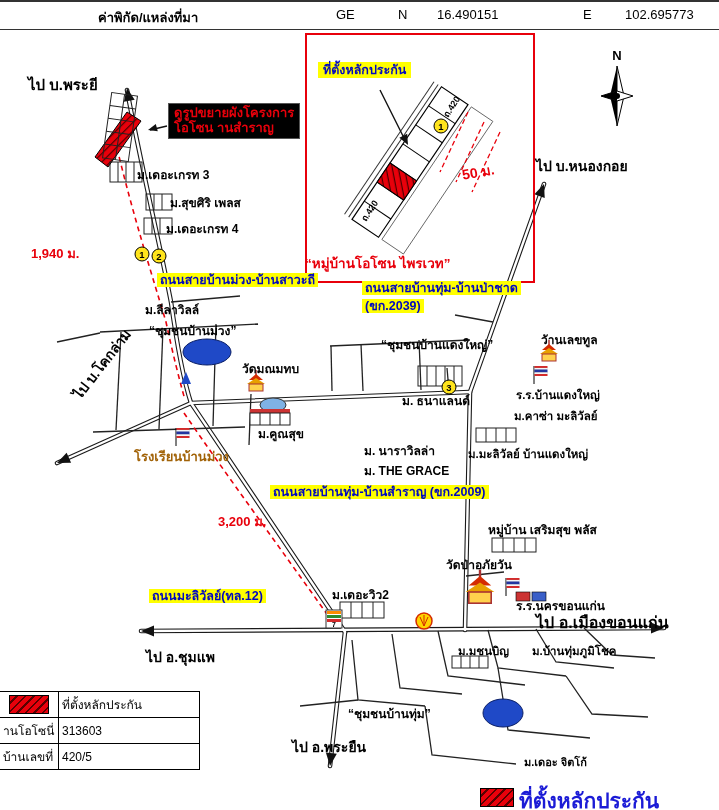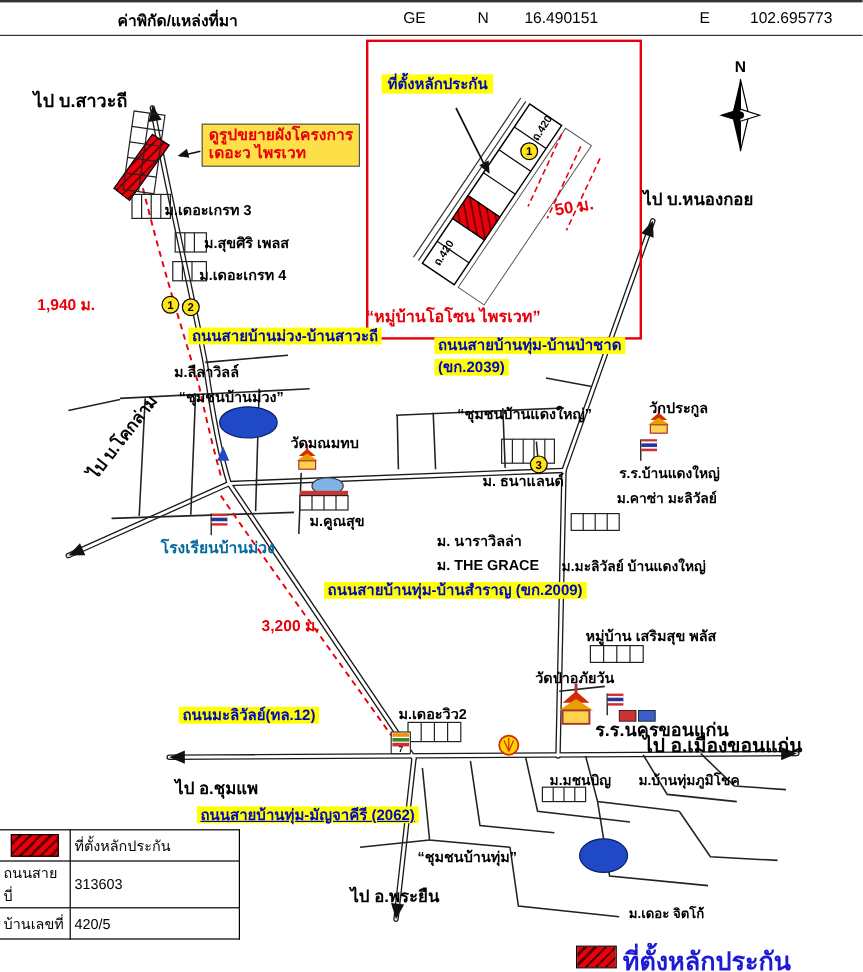--- a/index.html
+++ b/index.html
@@ -2,21 +2,21 @@
 <html><head>
 <meta charset="utf-8">
 <style>
   html,body{margin:0;padding:0;background:#fff;}
   #stage{position:relative;width:719px;height:810px;background:#fff;overflow:hidden;
          font-family:"Liberation Sans","DejaVu Sans",sans-serif;}
   svg{position:absolute;left:0;top:0;z-index:1;}
   .lbl{position:absolute;z-index:3;white-space:nowrap;font-weight:bold;font-size:12px;color:#000;line-height:1.15;}
   .rl{background:#ffff00;color:#0008c0;padding:0 3px;font-size:12.5px;}
   .red{color:#e8000b;}
-  .navy{color:#0369a1;}
+  .navy{color:#a16207;}
   .dir{font-size:14px;}
   .underl{text-decoration:underline;}
   #header{position:absolute;left:0;top:0;width:719px;height:27px;border-top:2px solid #333;
           border-bottom:1px solid #333;z-index:4;background:#fff;font-size:13px;}
   #header span{position:absolute;top:5px;}
   #inset-box{position:absolute;left:305px;top:33px;width:226px;height:246px;border:2px solid #e8000b;
              z-index:2;pointer-events:none;}
   #legend{position:absolute;left:-1px;top:691px;z-index:4;border-collapse:collapse;font-size:12px;background:#fff;}
   #legend td{border:1px solid #000;height:25px;padding:0 3px;}
   .hatch{background:repeating-linear-gradient(135deg,#e8000b 0 4px,#5a0000 4px 6px);border:1px solid #000;}
@@ -298,77 +298,76 @@
       <circle r="3" fill="#000"></circle>
       <text x="0" y="-36" text-anchor="middle" font-size="13" font-weight="bold">N</text>
     </g>
   </svg>
 
   <div id="inset-box"></div>
   <div class="lbl" style="left:318px;top:62px;background:#ffff00;color:#0008c0;font-size:12.5px;padding:1px 5px">ที่ตั้งหลักประกัน</div>
   <div class="lbl red" style="left:462px;top:164px;font-size:14px;transform:rotate(-10deg)">50 ม.</div>
   <div class="lbl red" style="left:305px;top:256px;width:226px;text-align:left;font-size:13.5px">“หมู่บ้านโอโซน ไพรเวท”</div>
 
-  <div class="lbl" style="left:168px;top:103px;background:#fde047;border:1px solid #555;padding:2px 5px">
+  <div class="lbl" style="left:168px;top:103px;background:#000000;border:1px solid #555;padding:2px 5px">
     <div class="red" style="font-size:13px">ดูรูปขยายผังโครงการ</div>
-    <div class="red" style="font-size:13px">เดอะว ไพรเวท</div>
+    <div class="red" style="font-size:13px">โอโซน านสำราญ</div>
   </div>
 
-  <div class="lbl dir" style="left:28px;top:76px;font-size:15px">ไป บ.สาวะถี</div>
+  <div class="lbl dir" style="left:28px;top:76px;font-size:15px">ไป บ.พระยี</div>
   <div class="lbl dir" style="left:536px;top:158px">ไป บ.หนองกอย</div>
   <div class="lbl dir" style="left:70px;top:392px;transform:rotate(-52deg);transform-origin:left top">ไป บ.โคกล่าม</div>
   <div class="lbl dir" style="left:146px;top:649px">ไป อ.ชุมแพ</div>
   <div class="lbl" style="left:536px;top:614px;font-size:16px">ไป อ.เมืองขอนแก่น</div>
   <div class="lbl dir" style="left:292px;top:739px">ไป อ.พระยืน</div>
 
   <div class="lbl rl" style="left:157px;top:273px">ถนนสายบ้านม่วง-บ้านสาวะถี</div>
   <div class="lbl rl" style="left:362px;top:281px">ถนนสายบ้านทุ่ม-บ้านป่าชาด</div>
   <div class="lbl rl" style="left:362px;top:299px">(ขก.2039)</div>
   <div class="lbl rl" style="left:270px;top:485px">ถนนสายบ้านทุ่ม-บ้านสำราญ (ขก.2009)</div>
   <div class="lbl rl" style="left:149px;top:589px">ถนนมะลิวัลย์(ทล.12)</div>
-  <div class="lbl rl underl" style="left:164px;top:672px">ถนนสายบ้านทุ่ม-มัญจาคีรี (2062)</div>
 
   <div class="lbl red" style="left:31px;top:247px;font-size:13px">1,940 ม.</div>
   <div class="lbl red" style="left:218px;top:515px;font-size:13px">3,200 ม.</div>
 
   <div class="lbl" style="left:137px;top:169px">ม.เดอะเกรท 3</div>
   <div class="lbl" style="left:170px;top:197px">ม.สุขศิริ เพลส</div>
   <div class="lbl" style="left:166px;top:223px">ม.เดอะเกรท 4</div>
   <div class="lbl" style="left:145px;top:304px">ม.ลีลาวิลล์</div>
   <div class="lbl" style="left:149px;top:325px">“ชุมชนบ้านม่วง”</div>
   <div class="lbl" style="left:242px;top:363px">วัดมณมทบ</div>
   <div class="lbl" style="left:258px;top:428px">ม.คูณสุข</div>
   <div class="lbl navy" style="left:134px;top:450px;font-size:13px">โรงเรียนบ้านม่วง</div>
   <div class="lbl" style="left:381px;top:339px">“ชุมชนบ้านแดงใหญ่”</div>
-  <div class="lbl" style="left:541px;top:334px">วักประกูล</div>
+  <div class="lbl" style="left:541px;top:334px">วัานเลขทูล</div>
   <div class="lbl" style="left:402px;top:395px">ม. ธนาแลนด์</div>
   <div class="lbl" style="left:516px;top:389px;font-size:11.5px">ร.ร.บ้านแดงใหญ่</div>
   <div class="lbl" style="left:514px;top:410px;font-size:11.5px">ม.คาซ่า มะลิวัลย์</div>
   <div class="lbl" style="left:364px;top:445px">ม. นาราวิลล่า</div>
   <div class="lbl" style="left:364px;top:465px">ม. THE GRACE</div>
-  <div class="lbl" style="left:468px;top:467px;font-size:11.5px">ม.มะลิวัลย์ บ้านแดงใหญ่</div>
+  <div class="lbl" style="left:468px;top:448px;font-size:11.5px">ม.มะลิวัลย์ บ้านแดงใหญ่</div>
   <div class="lbl" style="left:488px;top:524px">หมู่บ้าน เสริมสุข พลัส</div>
   <div class="lbl" style="left:446px;top:559px">วัดป่าอภัยวัน</div>
-  <div class="lbl" style="left:496px;top:600px;font-size:15px">ร.ร.นครขอนแก่น</div>
+  <div class="lbl" style="left:516px;top:600px;font-size:12px">ร.ร.นครขอนแก่น</div>
   <div class="lbl" style="left:332px;top:589px">ม.เดอะวิว2</div>
   <div class="lbl" style="left:458px;top:645px;font-size:11.5px">ม.มชนบิญ</div>
   <div class="lbl" style="left:532px;top:645px;font-size:11.5px">ม.บ้านทุ่มภูมิโชค</div>
   <div class="lbl" style="left:348px;top:708px">“ชุมชนบ้านทุ่ม”</div>
   <div class="lbl" style="left:524px;top:756px;font-size:11px">ม.เดอะ จิตโก้</div>
 
   <table id="legend">
     <tbody>
         <tr>
       <td style="width:52px;text-align:center">
         <div class="hatch" style="width:38px;height:17px;margin:0 auto"></div>
       </td>
       <td style="width:134px">ที่ตั้งหลักประกัน</td>
     </tr>
     <tr>
-      <td>ถนนสายบี่</td>
+      <td>านโอโซนี่</td>
       <td>313603</td>
     </tr>
     <tr>
       <td>บ้านเลขที่</td>
       <td>420/5</td>
     </tr>
   </tbody>
     </table>
 
   <div id="footer-swatch" class="hatch"></div>

